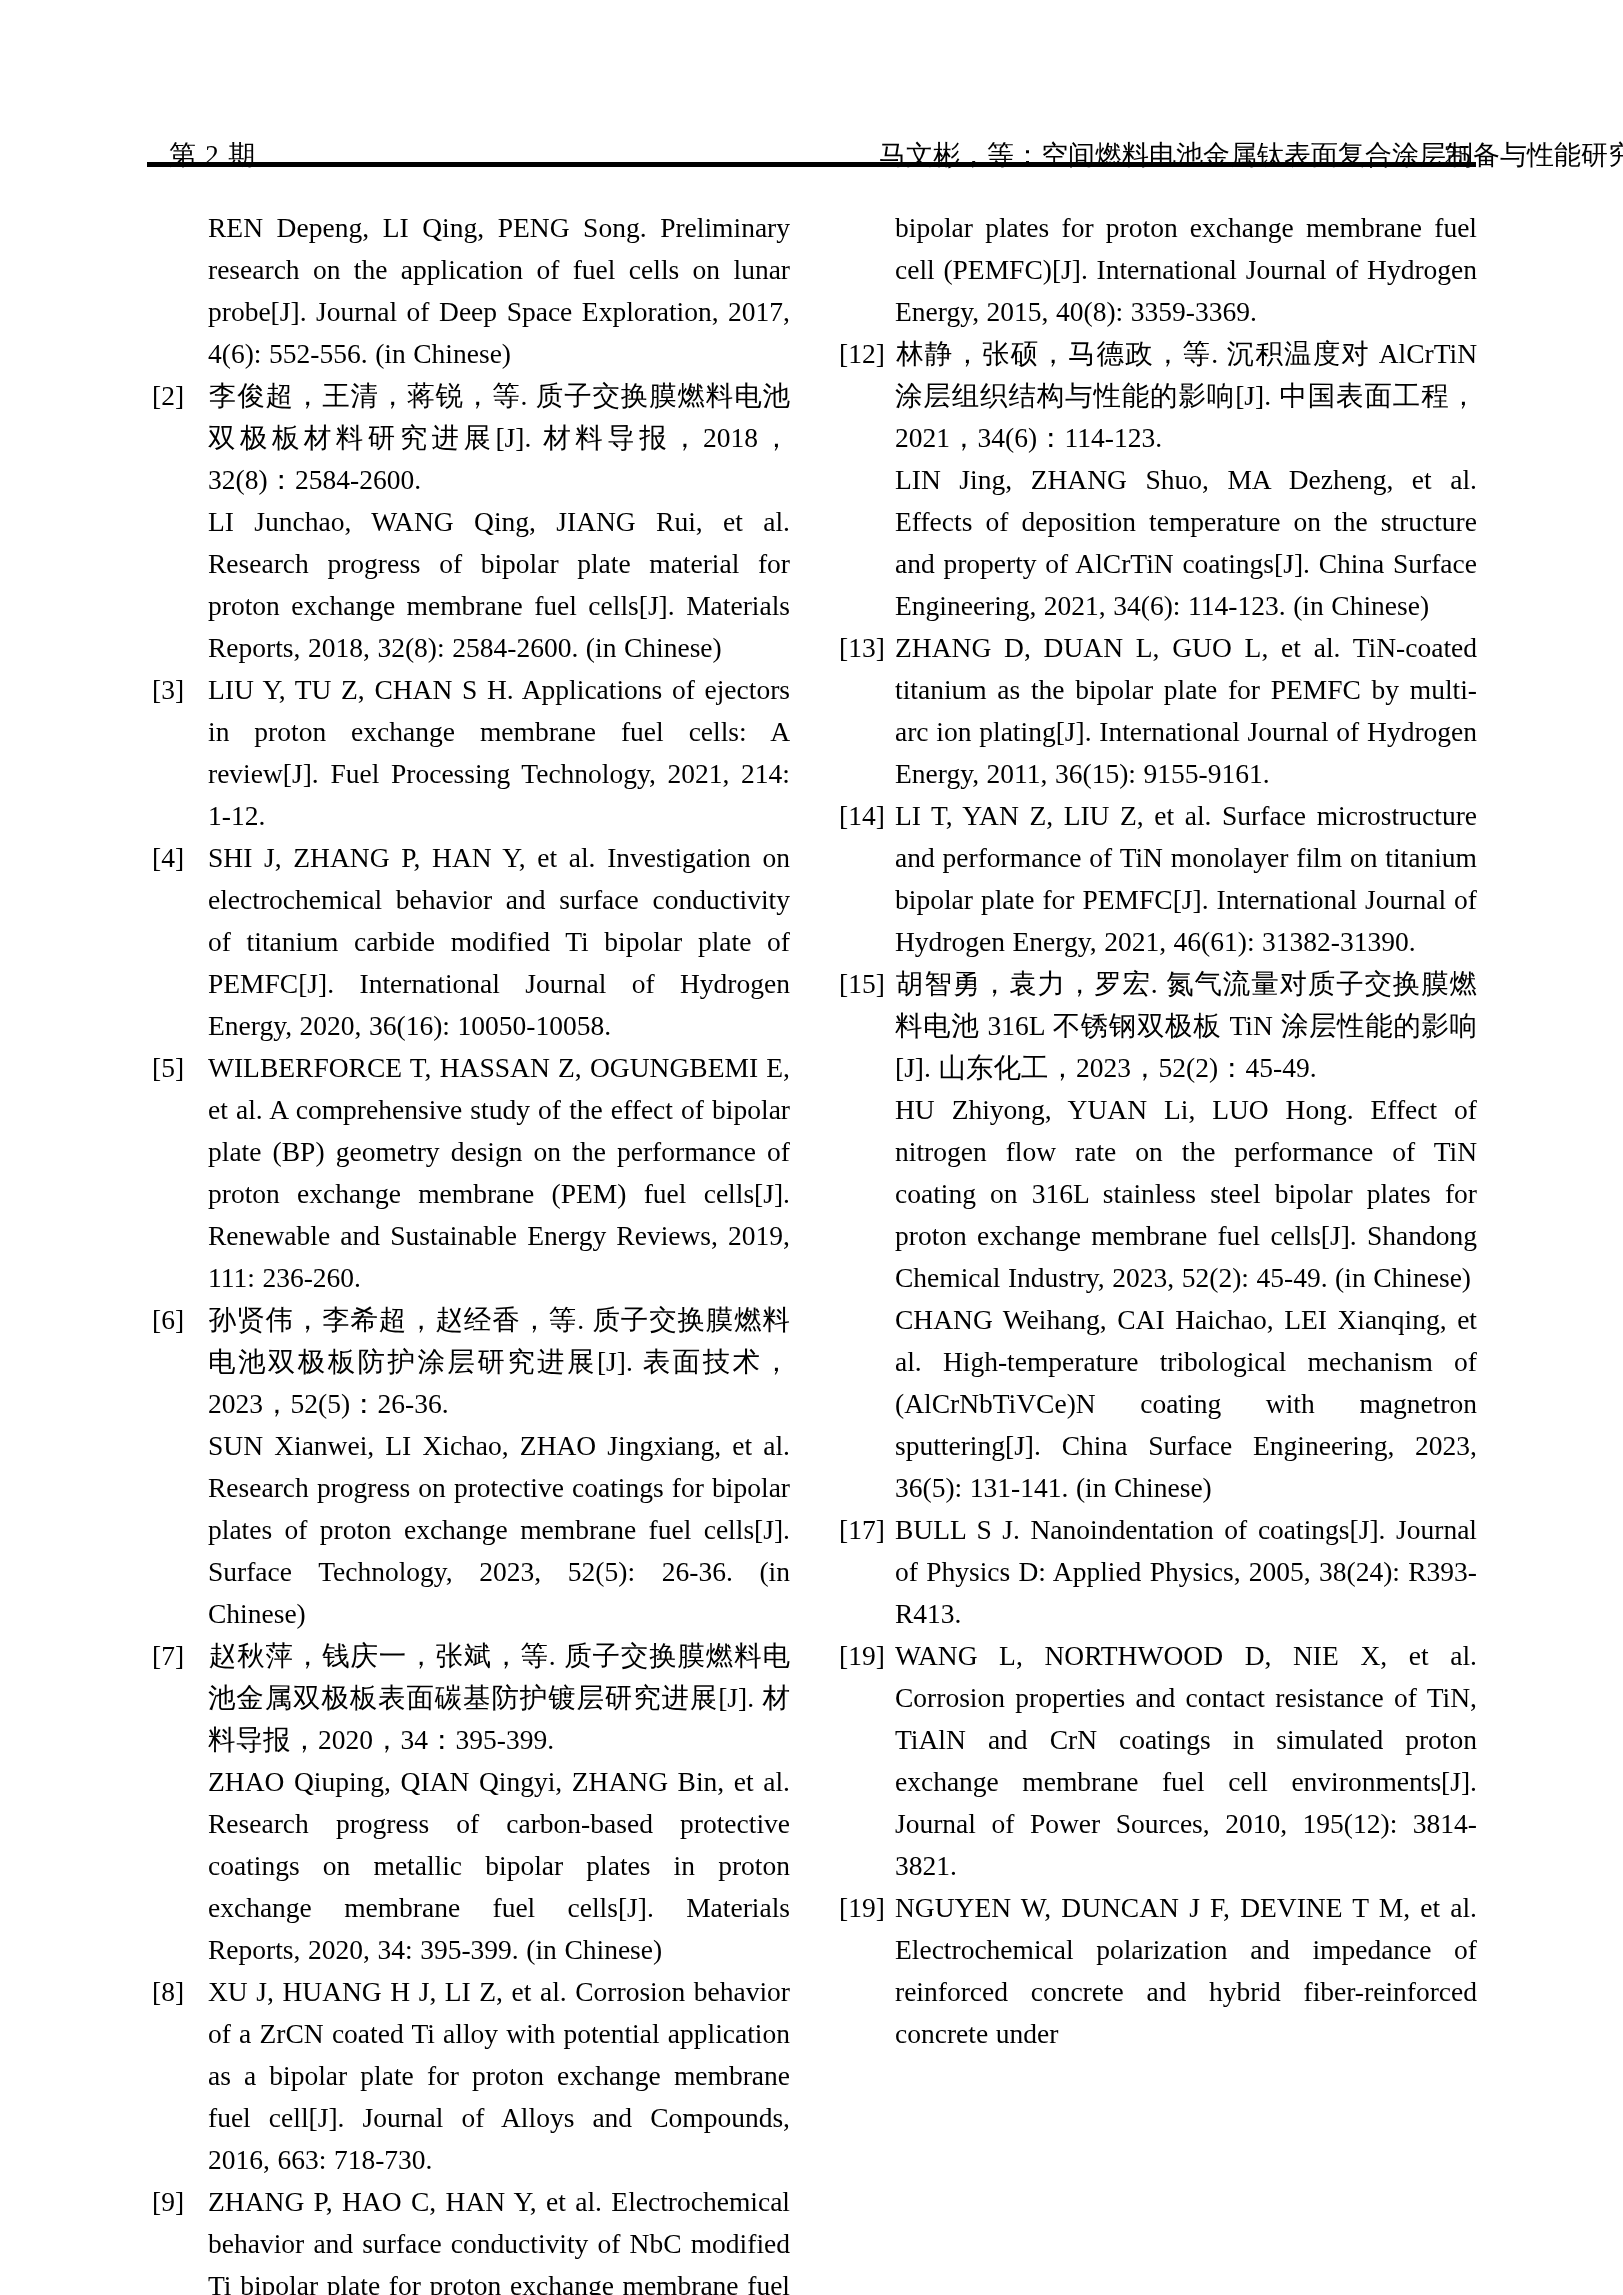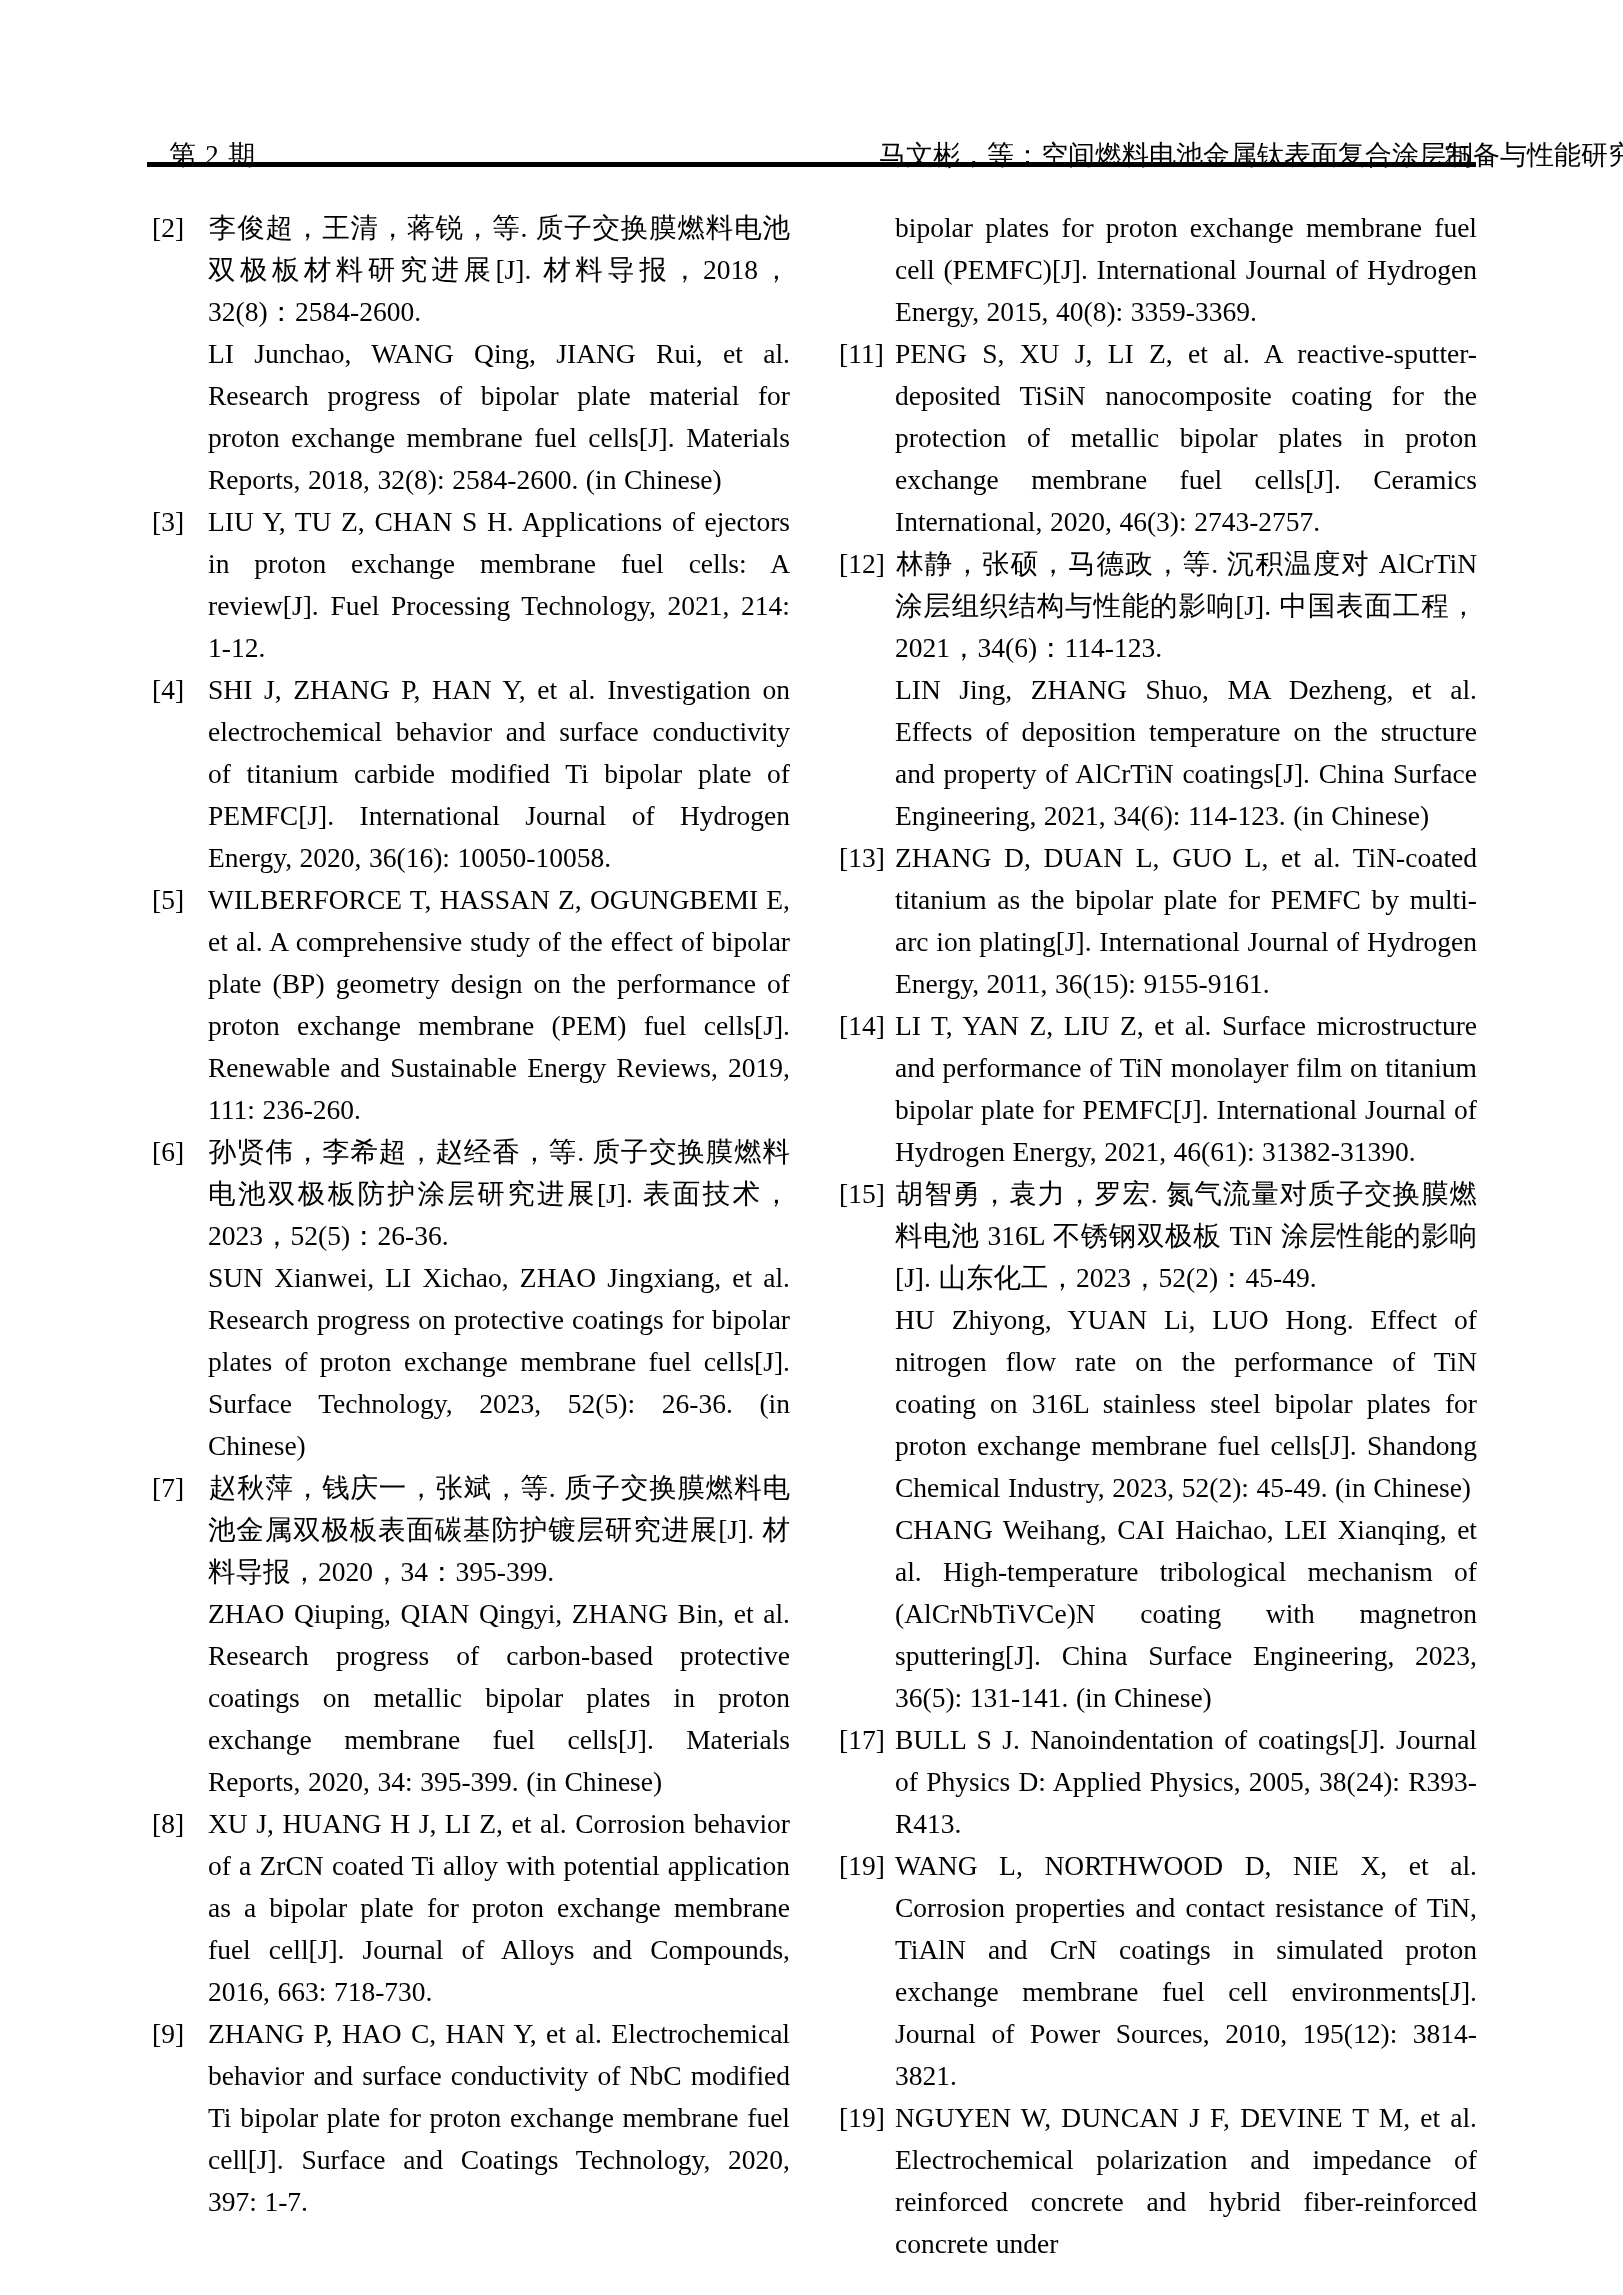--- a/index.html
+++ b/index.html
@@ -84,35 +84,35 @@
 <body>
 
 <div class="page">
   <div class="header">
     <span class="issue">第 2 期</span>
     <span class="running-title">马文彬，等：空间燃料电池金属钛表面复合涂层制备与性能研究</span>
     <span class="page-num">25</span>
   </div>
   <div class="rule"></div>
   <div class="col col-left" id="col-left">
+      <p class="ref-entry cont"><span>REN Depeng, LI Qing, PENG Song. Preliminary research on the application of fuel cells on lunar probe[J]. Journal of Deep Space Exploration, 2017, 4(6): 552-556. (in Chinese)</span></p>
       <p class="ref-entry"><span class="ref-label">[2]</span><span>李俊超，王清，蒋锐，等. 质子交换膜燃料电池双极板材料研究进展[J]. 材料导报，2018，32(8)：2584-2600.</span></p>
       <p class="ref-entry cont"><span>LI Junchao, WANG Qing, JIANG Rui, et al. Research progress of bipolar plate material for proton exchange membrane fuel cells[J]. Materials Reports, 2018, 32(8): 2584-2600. (in Chinese)</span></p>
       <p class="ref-entry"><span class="ref-label">[3]</span><span>LIU Y, TU Z, CHAN S H. Applications of ejectors in proton exchange membrane fuel cells: A review[J]. Fuel Processing Technology, 2021, 214: 1-12.</span></p>
       <p class="ref-entry"><span class="ref-label">[4]</span><span>SHI J, ZHANG P, HAN Y, et al. Investigation on electrochemical behavior and surface conductivity of titanium carbide modified Ti bipolar plate of PEMFC[J]. International Journal of Hydrogen Energy, 2020, 36(16): 10050-10058.</span></p>
       <p class="ref-entry"><span class="ref-label">[5]</span><span>WILBERFORCE T, HASSAN Z, OGUNGBEMI E, et al. A comprehensive study of the effect of bipolar plate (BP) geometry design on the performance of proton exchange membrane (PEM) fuel cells[J]. Renewable and Sustainable Energy Reviews, 2019, 111: 236-260.</span></p>
       <p class="ref-entry"><span class="ref-label">[6]</span><span>孙贤伟，李希超，赵经香，等. 质子交换膜燃料电池双极板防护涂层研究进展[J]. 表面技术，2023，52(5)：26-36.</span></p>
       <p class="ref-entry cont"><span>SUN Xianwei, LI Xichao, ZHAO Jingxiang, et al. Research progress on protective coatings for bipolar plates of proton exchange membrane fuel cells[J]. Surface Technology, 2023, 52(5): 26-36. (in Chinese)</span></p>
       <p class="ref-entry"><span class="ref-label">[7]</span><span>赵秋萍，钱庆一，张斌，等. 质子交换膜燃料电池金属双极板表面碳基防护镀层研究进展[J]. 材料导报，2020，34：395-399.</span></p>
       <p class="ref-entry cont"><span>ZHAO Qiuping, QIAN Qingyi, ZHANG Bin, et al. Research progress of carbon-based protective coatings on metallic bipolar plates in proton exchange membrane fuel cells[J]. Materials Reports, 2020, 34: 395-399. (in Chinese)</span></p>
       <p class="ref-entry"><span class="ref-label">[8]</span><span>XU J, HUANG H J, LI Z, et al. Corrosion behavior of a ZrCN coated Ti alloy with potential application as a bipolar plate for proton exchange membrane fuel cell[J]. Journal of Alloys and Compounds, 2016, 663: 718-730.</span></p>
       <p class="ref-entry"><span class="ref-label">[9]</span><span>ZHANG P, HAO C, HAN Y, et al. Electrochemical behavior and surface conductivity of NbC modified Ti bipolar plate for proton exchange membrane fuel cell[J]. Surface and Coatings Technology, 2020, 397: 1-7.</span></p>
     </div>
   <div class="col col-right" id="col-right">
       <p class="ref-entry cont"><span>bipolar plates for proton exchange membrane fuel cell (PEMFC)[J]. International Journal of Hydrogen Energy, 2015, 40(8): 3359-3369.</span></p>
-      <p class="ref-entry"><span class="ref-label">[11]</span><span>PENG S, XU J, LI Z, et al. A reactive-sputter-deposited TiSiN nanocomposite coating for the protection of metallic bipolar plates in proton exchange membrane fuel cells[J]. Ceramics International, 2020, 46(3): 2743-2757.</span></p>
       <p class="ref-entry"><span class="ref-label">[12]</span><span>林静，张硕，马德政，等. 沉积温度对 AlCrTiN 涂层组织结构与性能的影响[J]. 中国表面工程，2021，34(6)：114-123.</span></p>
       <p class="ref-entry cont"><span>LIN Jing, ZHANG Shuo, MA Dezheng, et al. Effects of deposition temperature on the structure and property of AlCrTiN coatings[J]. China Surface Engineering, 2021, 34(6): 114-123. (in Chinese)</span></p>
       <p class="ref-entry"><span class="ref-label">[13]</span><span>ZHANG D, DUAN L, GUO L, et al. TiN-coated titanium as the bipolar plate for PEMFC by multi-arc ion plating[J]. International Journal of Hydrogen Energy, 2011, 36(15): 9155-9161.</span></p>
       <p class="ref-entry"><span class="ref-label">[14]</span><span>LI T, YAN Z, LIU Z, et al. Surface microstructure and performance of TiN monolayer film on titanium bipolar plate for PEMFC[J]. International Journal of Hydrogen Energy, 2021, 46(61): 31382-31390.</span></p>
       <p class="ref-entry"><span class="ref-label">[15]</span><span>胡智勇，袁力，罗宏. 氮气流量对质子交换膜燃料电池 316L 不锈钢双极板 TiN 涂层性能的影响[J]. 山东化工，2023，52(2)：45-49.</span></p>
       <p class="ref-entry cont"><span>HU Zhiyong, YUAN Li, LUO Hong. Effect of nitrogen flow rate on the performance of TiN coating on 316L stainless steel bipolar plates for proton exchange membrane fuel cells[J]. Shandong Chemical Industry, 2023, 52(2): 45-49. (in Chinese)</span></p>
       <p class="ref-entry cont"><span>CHANG Weihang, CAI Haichao, LEI Xianqing, et al. High-temperature tribological mechanism of (AlCrNbTiVCe)N coating with magnetron sputtering[J]. China Surface Engineering, 2023, 36(5): 131-141. (in Chinese)</span></p>
       <p class="ref-entry"><span class="ref-label">[17]</span><span>BULL S J. Nanoindentation of coatings[J]. Journal of Physics D: Applied Physics, 2005, 38(24): R393-R413.</span></p>
       <p class="ref-entry"><span class="ref-label">[19]</span><span>WANG L, NORTHWOOD D, NIE X, et al. Corrosion properties and contact resistance of TiN, TiAlN and CrN coatings in simulated proton exchange membrane fuel cell environments[J]. Journal of Power Sources, 2010, 195(12): 3814-3821.</span></p>
       <p class="ref-entry"><span class="ref-label">[19]</span><span>NGUYEN W, DUNCAN J F, DEVINE T M, et al. Electrochemical polarization and impedance of reinforced concrete and hybrid fiber-reinforced concrete under</span></p>

